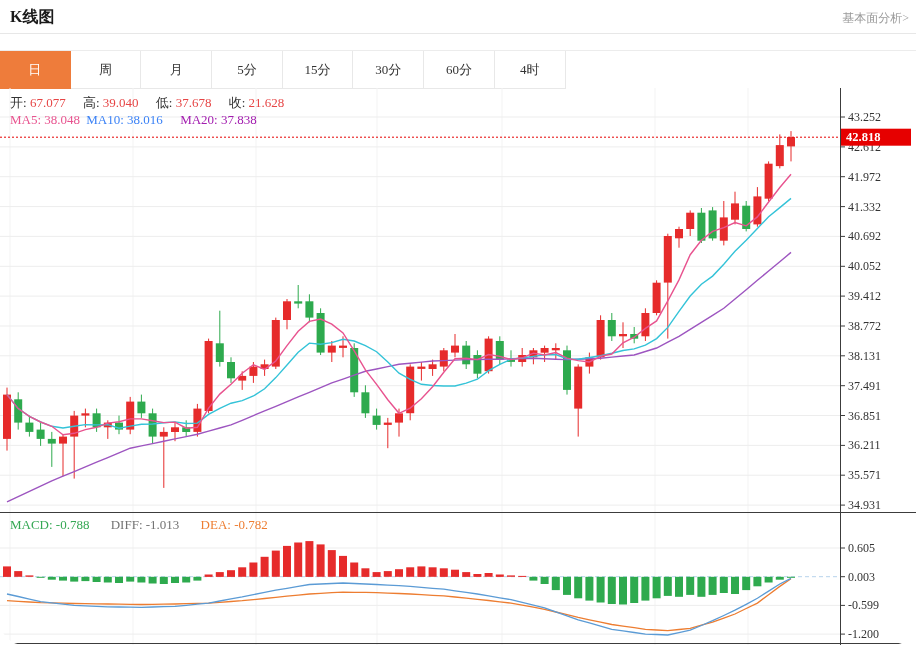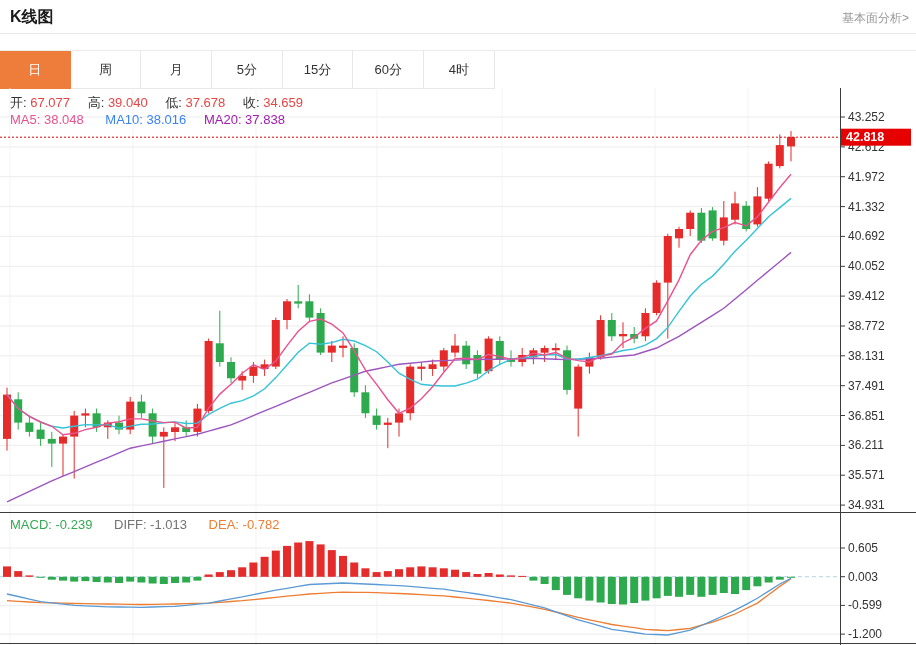--- a/index.html
+++ b/index.html
@@ -1,30 +1,30 @@
 <!DOCTYPE html>
 <html><head>
 <meta charset="utf-8">
 <style>
   html,body{margin:0;padding:0;background:#fff;}
   .page{position:relative;width:916px;height:645px;background:#fff;overflow:hidden;
-        font-family:Liberation Sans, sans-serif;}
+        font-family:Liberation Serif, serif;border-radius:24px;}
   .header{position:absolute;top:0;left:0;width:916px;height:33px;border-bottom:1px solid #e7e7e7;}
   .title{position:absolute;left:10px;top:7px;font-size:16px;font-weight:bold;color:#1a1a1a;}
   .fund-link{position:absolute;right:7px;top:10px;font-size:12px;color:#999;cursor:pointer;}
   .tabs{position:absolute;top:50px;left:0;width:916px;height:38px;border-top:1px solid #ececec;display:flex;}
   .tab{flex:0 0 70.7px;height:38px;line-height:38px;text-align:center;font-size:13px;color:#333;
        background:#fff;border-right:1px solid #e8e8e8;border-bottom:1px solid #e8e8e8;
        box-sizing:border-box;cursor:pointer;}
   .tab.active{background:#ee7c3b;border-color:#ee7c3b;color:#fff;}
   .quote-row{position:absolute;top:94px;left:10px;font-size:13px;z-index:5;white-space:nowrap;}
   .q-label{color:#333;}
   .q-val{color:#e64545;margin-right:14px;}
   .ma-row{position:absolute;top:112px;left:10px;font-size:13px;z-index:5;white-space:nowrap;}
-  .ma5{color:#e8538f;margin-right:18px;}
+  .ma5{color:#e8538f;margin-right:3px;}
   .ma10{color:#3b82f6;margin-right:14px;text-align:right;}
   .ma20{color:#a21caf;text-align:right;}
   .macd-legend{position:absolute;top:517px;left:10px;font-size:13px;z-index:5;white-space:nowrap;}
   .lg-macd{color:#35a854;margin-right:18px;}
   .lg-diff{color:#737373;margin-right:18px;}
   .lg-dea{color:#ed7d31;}
   svg{position:absolute;left:0;display:block;}
   #mainChart{top:88px;}
   #macdChart{top:513px;}
 </style>
@@ -37,33 +37,34 @@
     <div class="title">K线图</div>
     <div class="fund-link">基本面分析&gt;</div>
   </div>
 
   <div class="tabs">
     <div class="tab active">日</div>
     <div class="tab">周</div>
     <div class="tab">月</div>
     <div class="tab">5分</div>
     <div class="tab">15分</div>
+    <div class="tab">30分</div>
     <div class="tab">60分</div>
     <div class="tab">4时</div>
   </div>
 
   <div class="quote-row">
     <span class="q-label">开:</span>
     <span class="q-val">67.077</span>
     <span class="q-label">高:</span>
     <span class="q-val">39.040</span>
     <span class="q-label">低:</span>
     <span class="q-val">37.678</span>
     <span class="q-label">收:</span>
-    <span class="q-val">34.659</span>
+    <span class="q-val">21.628</span>
   </div>
 
   <div class="ma-row">
     <span class="ma5">MA5: 38.048</span>
     <span class="ma10">MA10: 38.016</span>
     <span class="ma20">MA20: 37.838</span>
   </div>
 
   <svg id="mainChart" width="916" height="425" viewBox="0 0 916 425">
       <g>
@@ -269,21 +270,21 @@
         <text x="848" y="421.1" fill="#333333" font-size="12">34.931</text>
       </g>
       <line x1="0" y1="49.2" x2="840" y2="49.2" stroke="#e60000" stroke-dasharray="2,2"></line>
       <g>
         <rect x="841" y="40.7" width="70" height="17" fill="#e60000"></rect>
         <text x="846" y="53.2" fill="#fff" font-size="12.5" font-weight="bold">42.818</text>
       </g>
     </svg>
 
   <div class="macd-legend">
-    <span class="lg-macd">MACD: -0.239</span>
+    <span class="lg-macd">MACD: -0.788</span>
     <span class="lg-diff">DIFF: -1.013</span>
     <span class="lg-dea">DEA: -0.782</span>
   </div>
 
   <svg id="macdChart" width="916" height="132" viewBox="0 0 916 132">
       <g>
         <line x1="10" y1="0" x2="10" y2="132" stroke="#f3f3f3"></line>
         <line x1="133" y1="0" x2="133" y2="132" stroke="#f3f3f3"></line>
         <line x1="256" y1="0" x2="256" y2="132" stroke="#f3f3f3"></line>
         <line x1="377" y1="0" x2="377" y2="132" stroke="#f3f3f3"></line>

